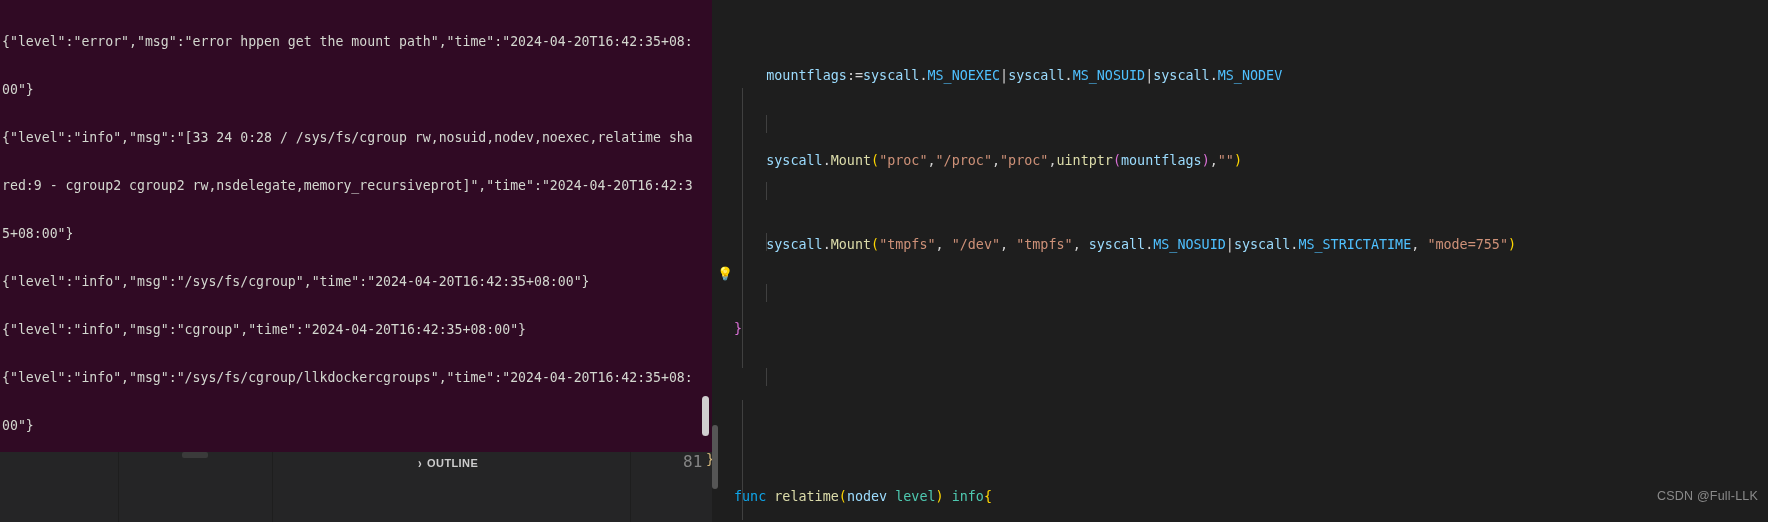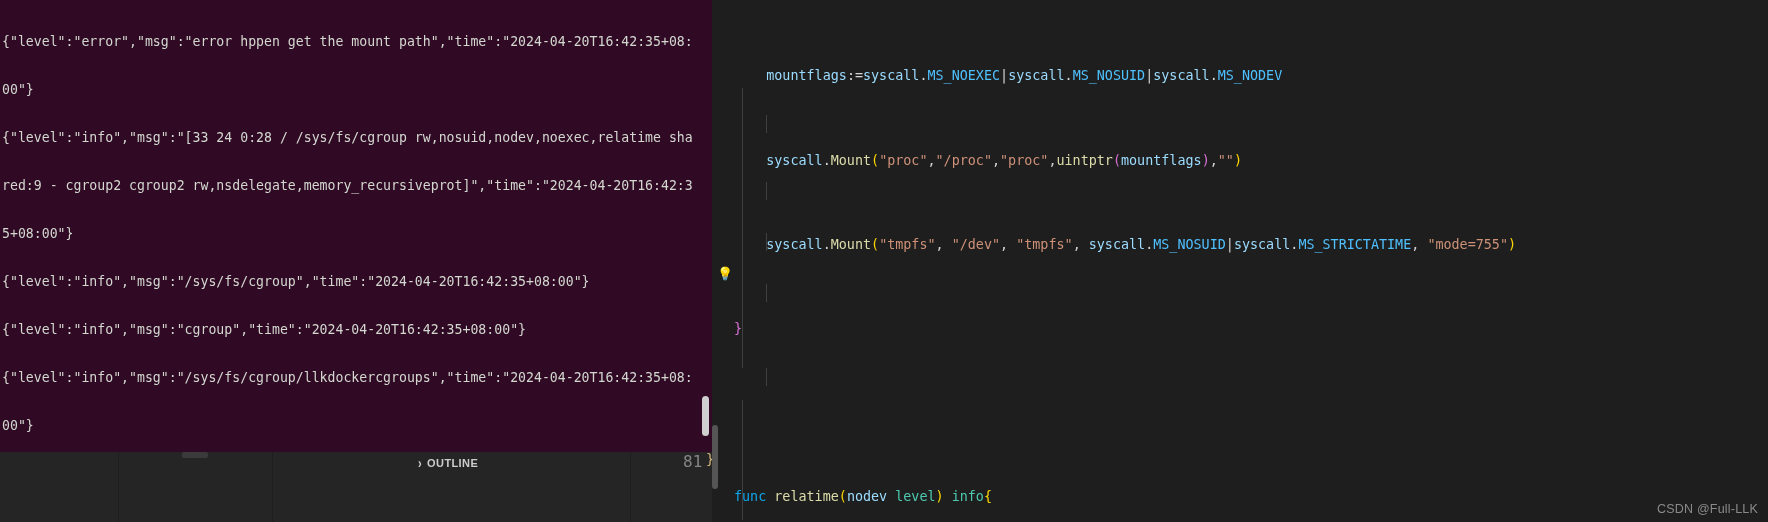--- a/index.html
+++ b/index.html
@@ -201,21 +201,21 @@
     width: 6px;
     height: 64px;
     background: #555555;
     border-radius: 3px;
   }
 
   
   #watermark {
     position: absolute;
     right: 10px;
-    bottom: 6px;
+    bottom: 19px;
     color: #8a8a8a;
     font-family: "Liberation Sans", sans-serif;
     font-size: 12.5px;
     letter-spacing: 0.2px;
   }
 </style>
 </head>
 <body>
 
 <div id="app">

